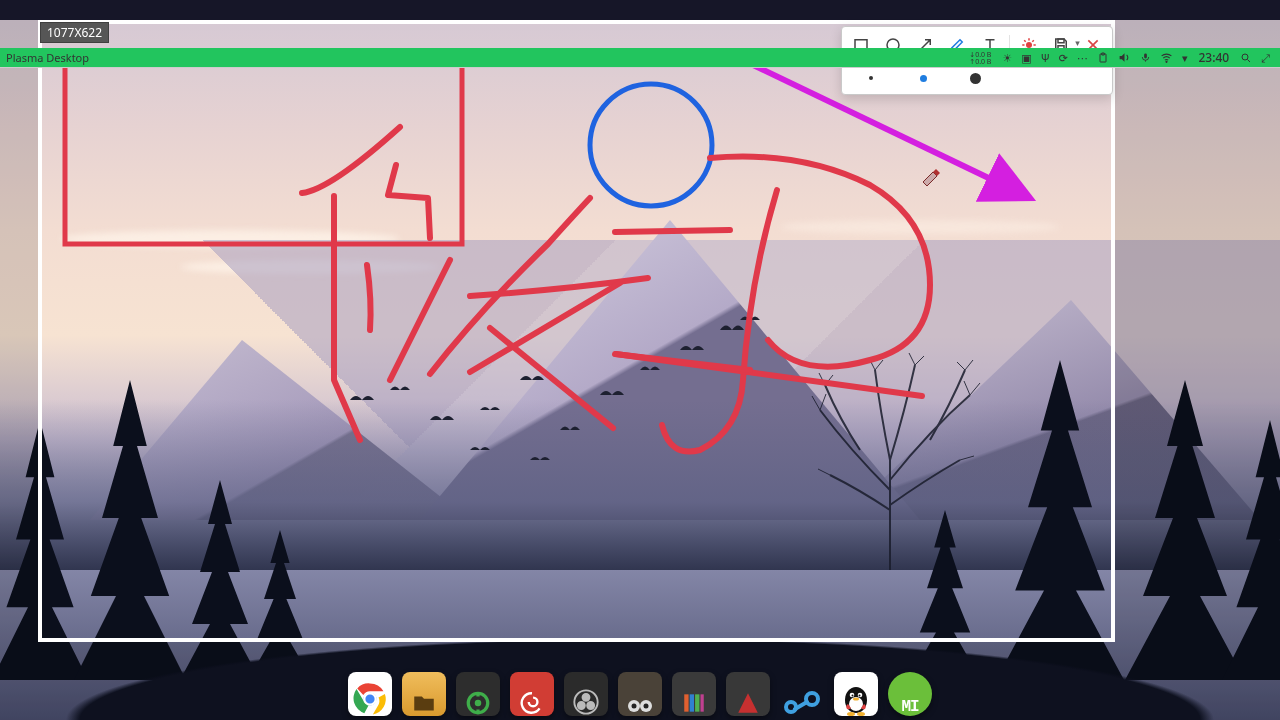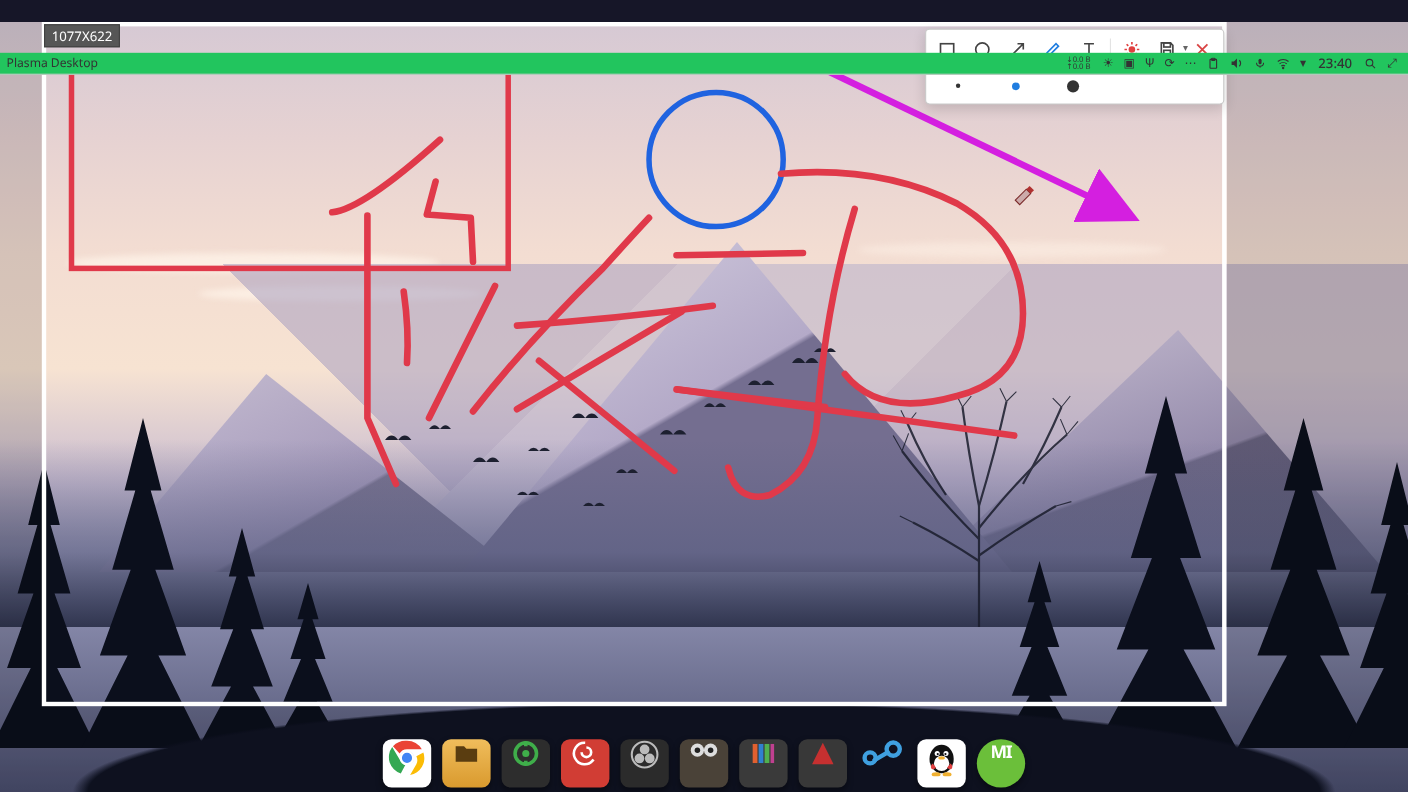--- a/index.html
+++ b/index.html
@@ -140,24 +140,25 @@
   height:56px;
   background:rgba(35,35,40,0.0);
   display:flex; align-items:center; gap:10px;
   padding:0 14px;
   z-index:40;
   border-radius:8px;
 }
 .dock .app {
   width:44px; height:44px;
   border-radius:8px;
-  display:flex; align-items:flex-start; justify-content:center;
+  display:flex; align-items:flex-end; justify-content:center;
   font-size:22px; color:#fff;
   box-shadow: 0 3px 6px rgba(0,0,0,0.4);
   cursor:pointer;
+  font-family:Liberation Mono, monospace;
 }
 
 
 .annots { position:absolute; inset:0; z-index:20; pointer-events:none; }
 
 </style>
 </head>
 <body>
 
 <div class="panel">

